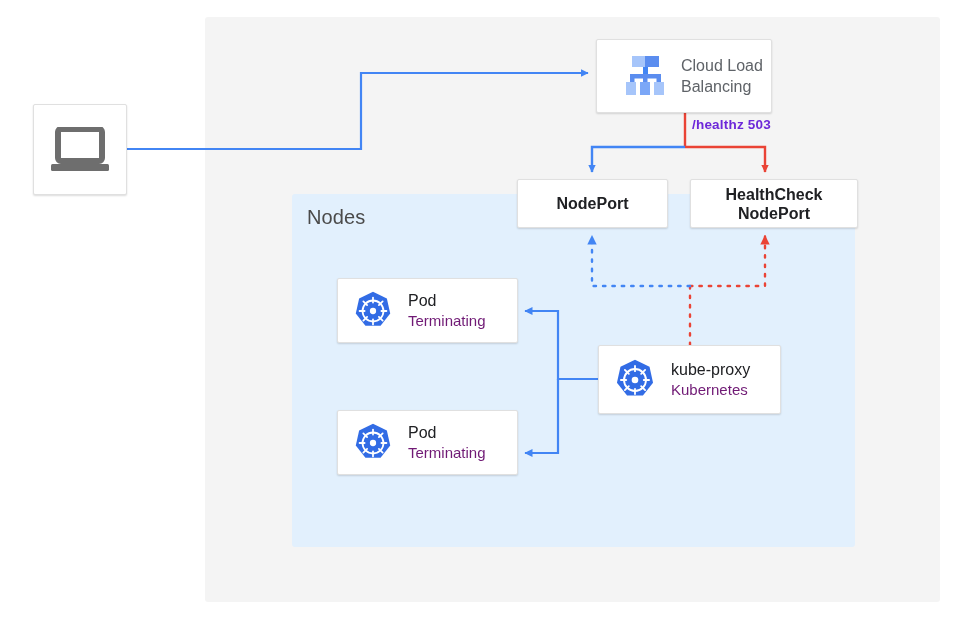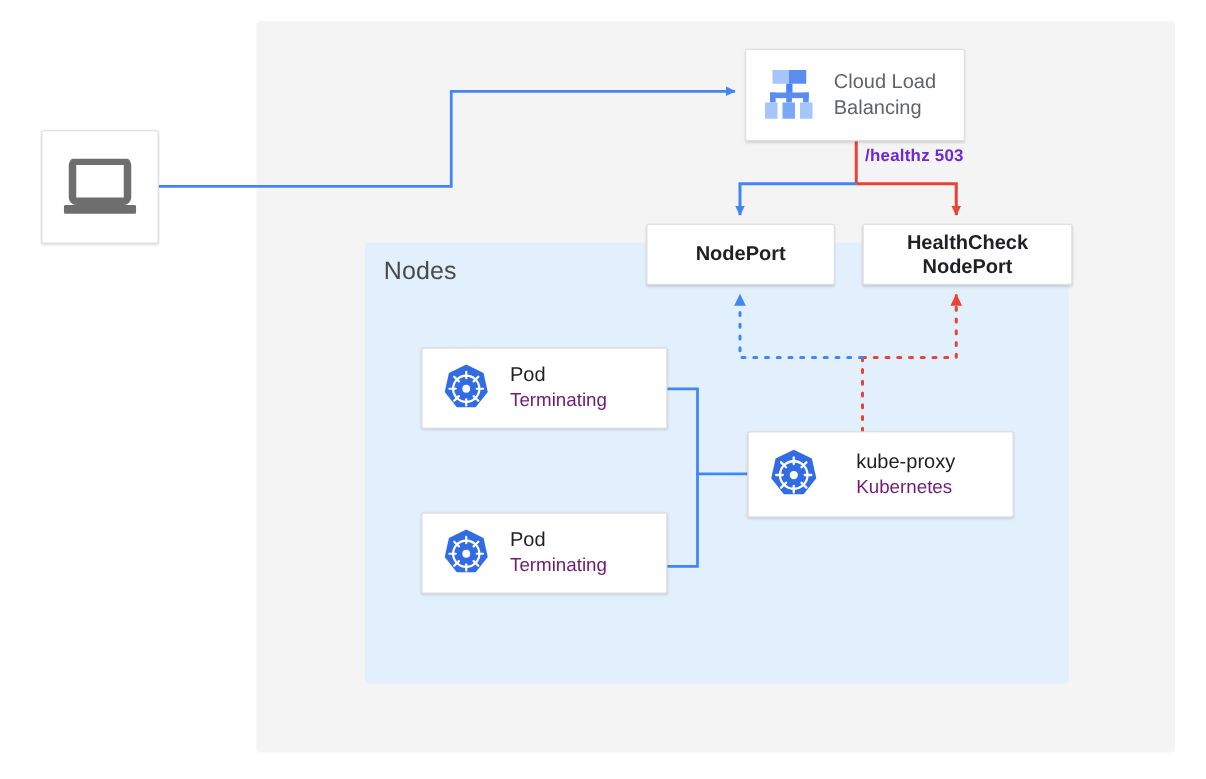--- a/index.html
+++ b/index.html
@@ -33,37 +33,37 @@
     box-sizing:border-box;
     display:flex;align-items:center;
   }
 
   
   .card-laptop{left:33px;top:104px;width:94px;height:91px;
     justify-content:center;}
 
   
   .card-clb{left:596px;top:39px;width:176px;height:74px;
-    padding-left:10px;gap:10px;}
+    padding-left:24px;gap:10px;}
   .clb-text{font-size:16px;line-height:21px;color:#5f6368;}
 
   
   .card-np{left:517px;top:179px;width:151px;height:49px;
     justify-content:center;}
   .card-hcnp{left:690px;top:179px;width:168px;height:49px;
     justify-content:center;}
   .np-text{font-size:16px;font-weight:bold;color:#202124;text-align:center;
     line-height:19px;}
 
   
-  .card-pod{left:337px;width:197px;height:65px;padding-left:14px;gap:14px;}
+  .card-pod{left:337px;width:181px;height:65px;padding-left:14px;gap:14px;}
   .card-pod1{top:278px;}
   .card-pod2{top:410px;}
   
-  .card-kp{left:598px;top:345px;width:213px;height:69px;padding-left:14px;gap:28px;}
+  .card-kp{left:598px;top:345px;width:183px;height:69px;padding-left:14px;gap:14px;}
 
   .k-title{font-size:16px;color:#202124;line-height:20px;}
   .k-sub{font-size:15px;color:#701a75;line-height:19px;}
   .k-lines{display:flex;flex-direction:column;}
 
   
   svg.wires{position:absolute;left:0;top:0;width:965px;height:623px;
     pointer-events:none;}
 
   .healthz{

